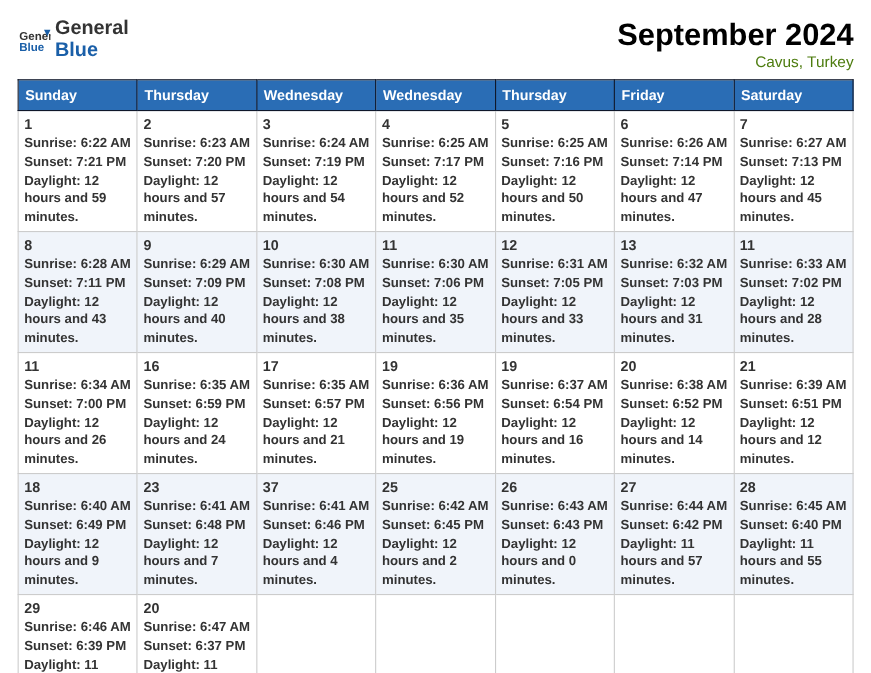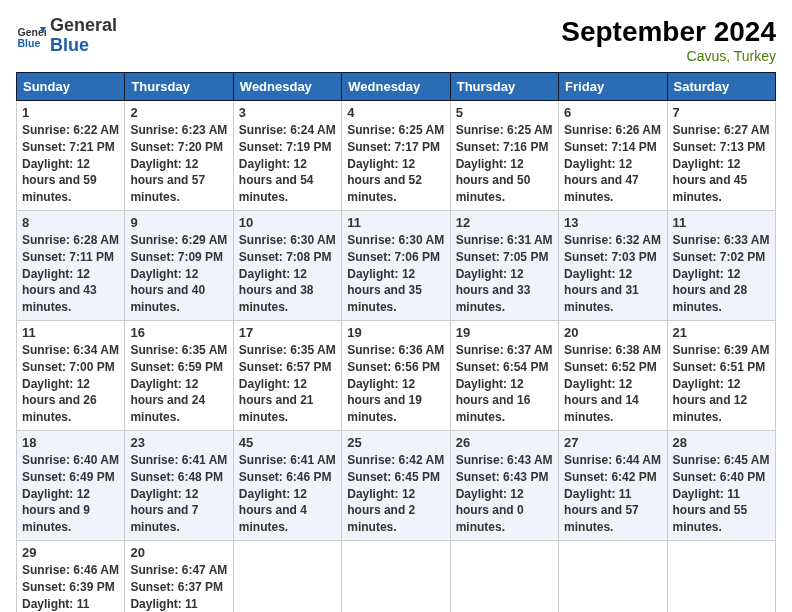--- a/index.html
+++ b/index.html
@@ -307,21 +307,21 @@
       </td>
         <td>
         <span class="day-num">23</span>
         <div class="day-info">
           Sunrise: 6:41 AM<br>
           Sunset: 6:48 PM<br>
           Daylight: 12 hours and 7 minutes.
         </div>
       </td>
         <td>
-        <span class="day-num">45</span>
+        <span class="day-num">37</span>
         <div class="day-info">
           Sunrise: 6:41 AM<br>
           Sunset: 6:46 PM<br>
           Daylight: 12 hours and 4 minutes.
         </div>
       </td>
         <td>
         <span class="day-num">25</span>
         <div class="day-info">
           Sunrise: 6:42 AM<br>

